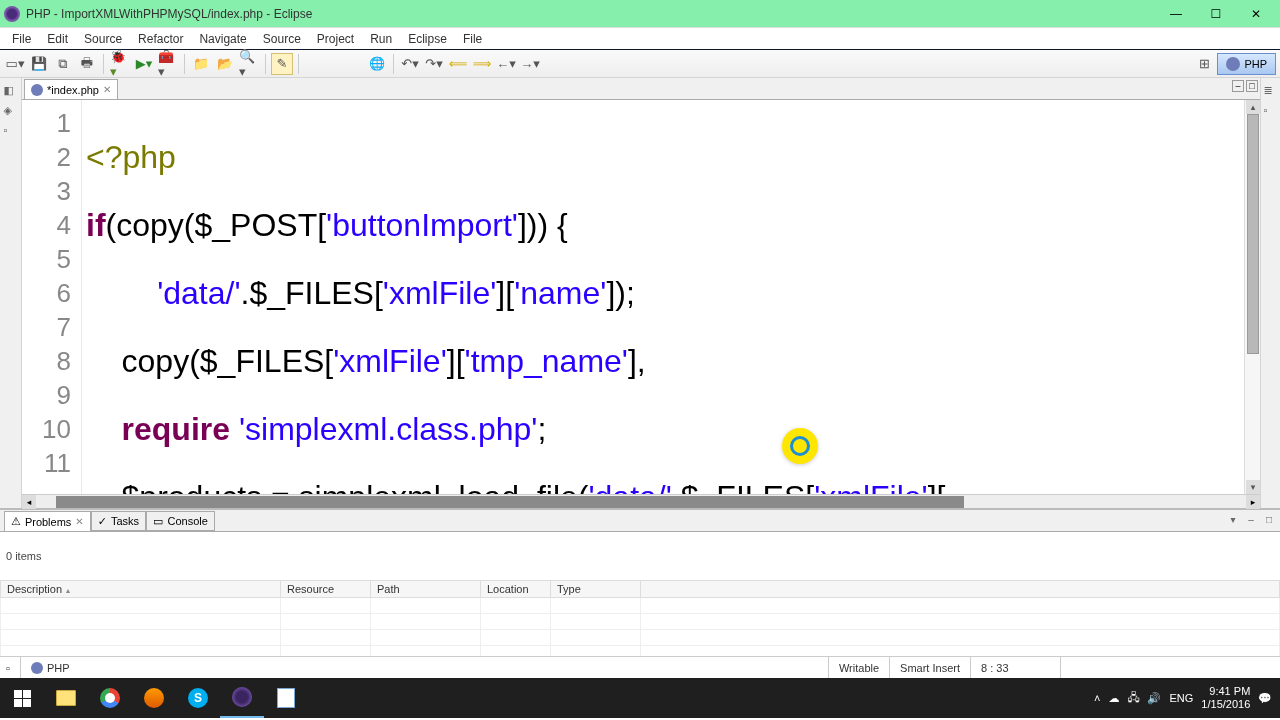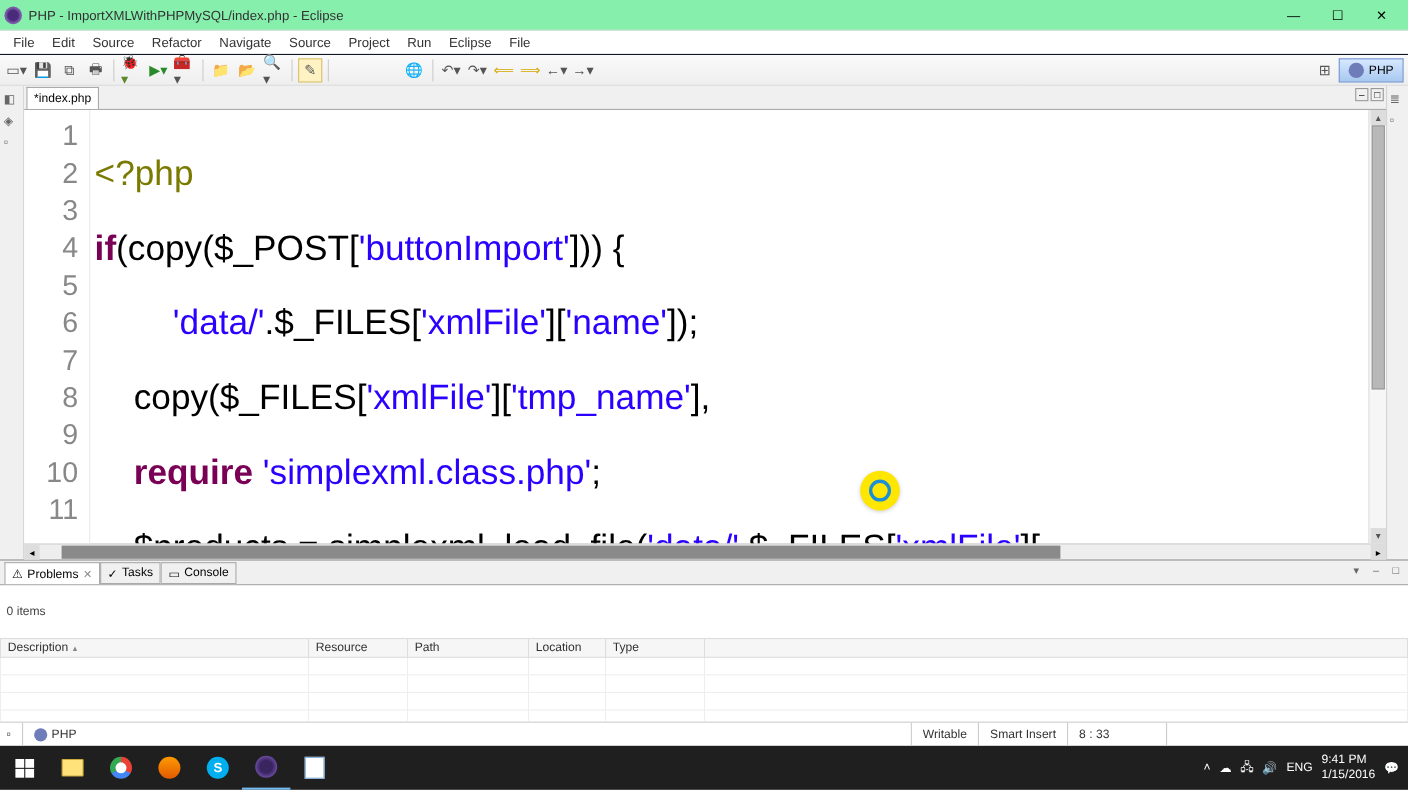--- a/index.html
+++ b/index.html
@@ -21,21 +21,21 @@
 .persp-btn { height: 22px; padding: 0 8px; display: flex; align-items: center; border: 1px solid #aaa; background: linear-gradient(#fff,#e8e8e8); gap: 4px; font-size: 11px; cursor: pointer;}
 .persp-btn.active { background: linear-gradient(#d6e8ff,#a8c8f0); border-color: #6a8fd0;}
 .persp-icon { width:14px; height:14px; display:inline-block; }
 
 .middle { display: flex; height: 430px; }
 .left-gutter { width: 22px; background: #f0f0f0; border-right: 1px solid #d4d4d4; display: flex; flex-direction: column; align-items: center; gap: 6px; padding-top: 6px; }
 .left-gutter .g-ico { width: 14px; height: 14px; font-size: 11px; color: #666; cursor: pointer;}
 
 .editor-area { flex: 1; display: flex; flex-direction: column; position: relative; }
 .tab-row { height: 22px; display: flex; align-items: end; background: #f0f0f0; border-bottom: 1px solid #aaa; padding-left: 2px; position: relative; }
-.file-tab { height: 20px; background: #fff; border: 1px solid #aaa; border-bottom: none; display: flex; align-items: center; padding: 0 6px; gap: 4px; font-size: 11px; cursor: pointer; flex-direction: column;}
+.file-tab { height: 20px; background: #fff; border: 1px solid #aaa; border-bottom: none; display: flex; align-items: center; padding: 0 6px; gap: 4px; font-size: 11px; cursor: pointer;}
 .file-tab .tab-close { font-size: 10px; color: #888; cursor: pointer;}
 .tab-ctrls { position: absolute; right: 2px; top: 2px; display:flex; gap:2px;}
 .tab-ctrls .sq { width:12px; height:12px; border:1px solid #999; font-size:9px; display:flex;align-items:center;justify-content:center; cursor:pointer;}
 
 .code-wrap { position: relative; flex: 1; overflow: hidden; display:flex; }
 .line-nums { width: 60px; background: #fff; border-right: 1px solid #eaeaea; text-align: right; padding: 6px 10px 6px 0; font-family: Consolas, monospace; font-size: 26px; color: #888; line-height: 34px; }
 .line-nums .ln { display:block; }
 .code-body { flex:1; padding: 6px 0 6px 4px; font-family: Consolas, monospace; font-size: 32px; line-height: 34px; white-space: pre; color: #000; position: relative; overflow: hidden;}
 .code-body .line { height: 34px; }
 .tok-open { color: #7a7a00; }
@@ -74,21 +74,21 @@
 .status-bar { height: 22px; border-top:1px solid #ccc; display:flex; align-items:center; font-size:11px; color:#333;}
 .status-bar .cell { padding: 0 10px; border-left:1px solid #ccc; height:100%; display:flex; align-items:center;}
 .status-bar .cell:first-child{ border-left:none; padding-left:6px;}
 .status-bar .spacer { flex:1; }
 .php-ico { width:12px; height:12px; border-radius:50%; background:#6e7db9; display:inline-block; margin-right:4px;}
 
 .taskbar { height: 40px; background: #1f1f1f; display:flex; align-items:center; color:#fff; }
 .task-btn { width: 44px; height:40px; display:flex; align-items:center; justify-content:center; cursor:pointer;}
 .task-btn.active { border-bottom:2px solid #76b9ed;}
 .tray { display:flex; align-items:center; gap:8px; padding:0 8px; font-size:11px;}
-.tray .clock { text-align:left; line-height:13px;}
+.tray .clock { text-align:right; line-height:13px;}
 .win-logo { display:grid; grid-template-columns:8px 8px; grid-template-rows:8px 8px; gap:1px;}
 .win-logo span { background:#fff;}
 .ff-ico{width:20px;height:20px;border-radius:50%;background:linear-gradient(#ff9a00,#e05a00);}
 .ch-ico{width:20px;height:20px;border-radius:50%;background:conic-gradient(#ea4335 0 120deg,#4285f4 120deg 240deg,#34a853 240deg 360deg);position:relative;}
 .ch-ico::after{content:"";position:absolute;inset:5px;border-radius:50%;background:#fff;}
 .sk-ico{width:20px;height:20px;border-radius:50%;background:#00aff0;color:#fff;font-weight:bold;font-size:12px;display:flex;align-items:center;justify-content:center;}
 .ec-ico{width:20px;height:20px;border-radius:50%;background:radial-gradient(circle,#3a2560 40%,#6a4aa0 70%);}
 .fe-ico{width:20px;height:16px;background:#ffe27a;border:1px solid #caa93e;border-radius:1px;}
 .np-ico{width:18px;height:20px;background:#fff;border:1px solid #7aa8d6;}
 </style>

